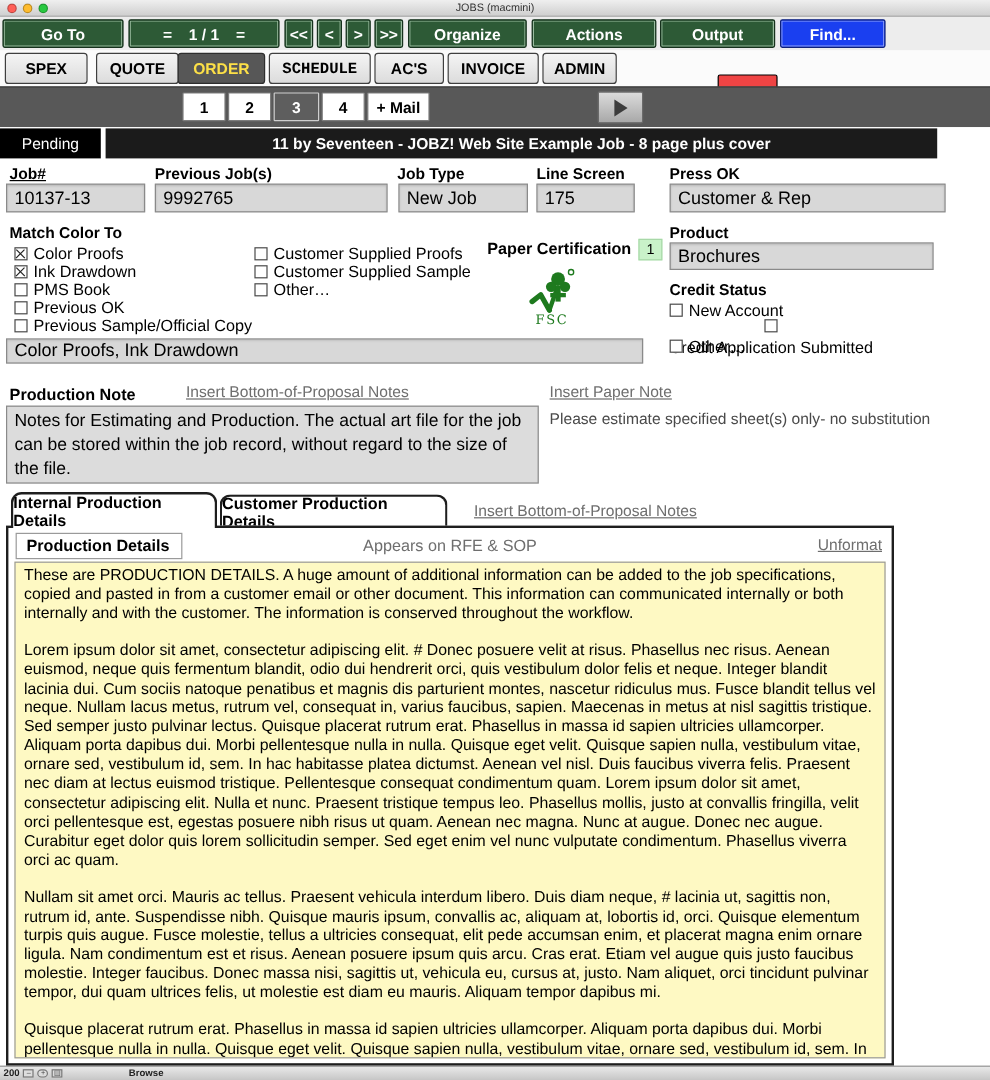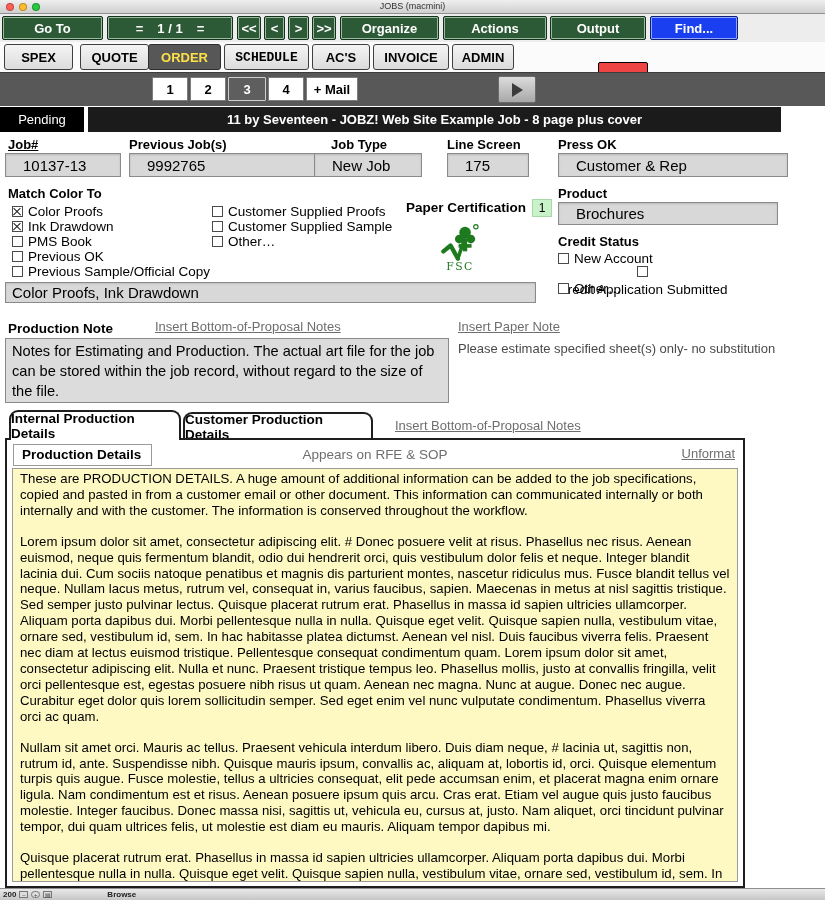--- a/index.html
+++ b/index.html
@@ -50,21 +50,21 @@
   .pending{position:absolute;left:0;top:1px;width:84px;height:25px;background:#000;color:#fff;
            font-size:13px;display:flex;align-items:center;justify-content:center;}
   .jobtitlebar{position:absolute;left:88px;top:1px;width:693px;height:25px;background:#1b1b1b;color:#fff;
            font-size:13px;font-weight:bold;display:flex;align-items:center;justify-content:center;}
 
   
   .fieldsrow{position:relative;height:50px;}
   .flabel{position:absolute;font-size:13px;font-weight:bold;top:4px;white-space:nowrap;}
   .flabel.u{text-decoration:underline;}
   .ffield{position:absolute;top:20px;height:24px;background:#d8d8d8;border:1px solid #8a8a8a;
-          box-sizing:border-box;font-size:15px;display:flex;align-items:center;padding-left:17px;
+          box-sizing:border-box;font-size:15px;display:flex;align-items:center;padding-left:6px;
           box-shadow:inset 0 1px 2px rgba(0,0,0,.15);}
 
   
   .matchsec{position:relative;height:122px;}
   .seclabel{position:absolute;font-size:13px;font-weight:bold;white-space:nowrap;}
   .cbrow{position:absolute;display:flex;align-items:center;gap:5px;height:15px;font-size:13.5px;white-space:nowrap;}
   .cb{width:11px;height:11px;background:#fff;border:1.5px solid #4a4a4a;box-sizing:border-box;position:relative;flex:0 0 auto;}
   .cb.checked::before,.cb.checked::after{content:"";position:absolute;left:-1px;top:3.5px;width:10px;height:1.4px;background:#222;}
   .cb.checked::before{transform:rotate(45deg);}
   .cb.checked::after{transform:rotate(-45deg);}
@@ -162,21 +162,21 @@
     <div class="pending">Pending</div>
     <div class="jobtitlebar">11 by Seventeen  -  JOBZ! Web Site Example Job  -  8 page plus cover</div>
   </div>
 
   <div class="fieldsrow">
     <div class="flabel u" style="left:8px;">Job#</div>
     <div class="ffield" style="left:5px;width:116px;">10137-13</div>
     <div class="flabel" style="left:129px;">Previous Job(s)</div>
     <div class="ffield" style="left:129px;width:194px;">9992765</div>
     <div class="flabel" style="left:331px;">Job Type</div>
-    <div class="ffield" style="left:314px;width:108px;">New Job</div>
+    <div class="ffield" style="left:332px;width:108px;">New Job</div>
     <div class="flabel" style="left:447px;">Line Screen</div>
     <div class="ffield" style="left:447px;width:82px;">175</div>
     <div class="flabel" style="left:558px;">Press OK</div>
     <div class="ffield" style="left:558px;width:230px;">Customer &amp; Rep</div>
   </div>
 
   <div class="matchsec">
     <div class="seclabel" style="left:8px;top:3px;">Match Color To</div>
 
     <div class="cbrow" style="left:12px;top:21px;">

